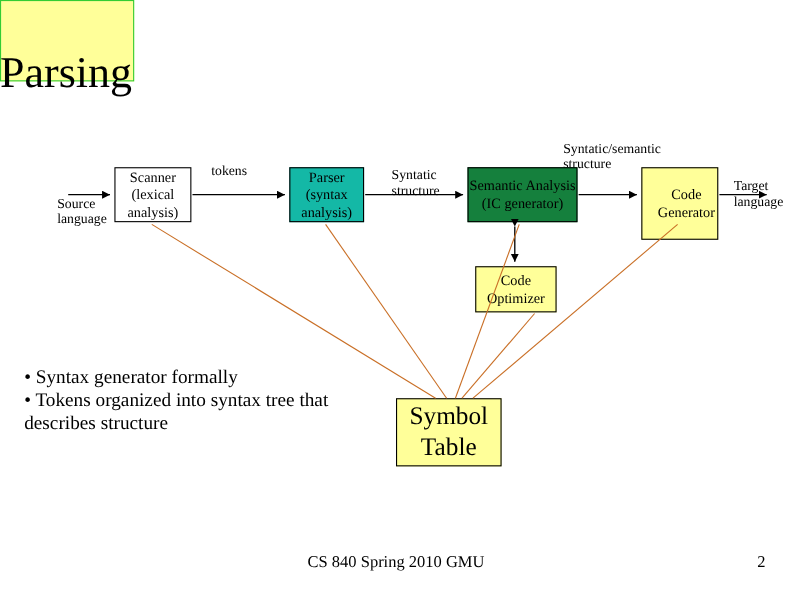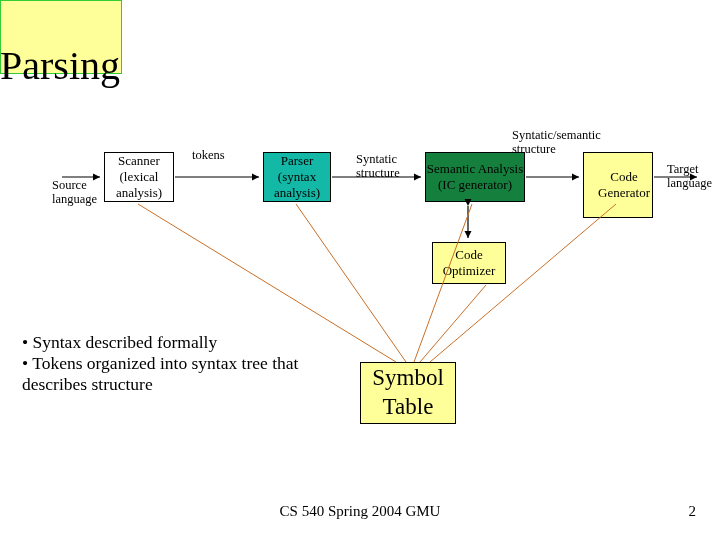--- a/index.html
+++ b/index.html
@@ -114,18 +114,18 @@
   <line x1="468" y1="206" x2="468" y2="238" stroke="#000" stroke-width="1.2" marker-end="url(#ah)" marker-start="url(#ah)"></line>
 
   <line x1="138" y1="204" x2="396" y2="362" stroke="#c96f26" stroke-width="1"></line>
   <line x1="296" y1="204" x2="406" y2="362" stroke="#c96f26" stroke-width="1"></line>
   <line x1="472" y1="204" x2="414" y2="362" stroke="#c96f26" stroke-width="1"></line>
   <line x1="486" y1="285" x2="420" y2="362" stroke="#c96f26" stroke-width="1"></line>
   <line x1="616" y1="204" x2="430" y2="362" stroke="#c96f26" stroke-width="1"></line>
 </svg>
 
 <div class="bullets">
-  <div>Syntax described formally</div>
+  <div>Syntax generator formally</div>
   <div>Tokens organized into syntax tree that describes structure</div>
 </div>
 
-<div class="footer-center">CS 540 Spring 2004 GMU</div>
+<div class="footer-center">CS 840 Spring 2010 GMU</div>
 <div class="footer-right">2</div>
 
 </body></html>

